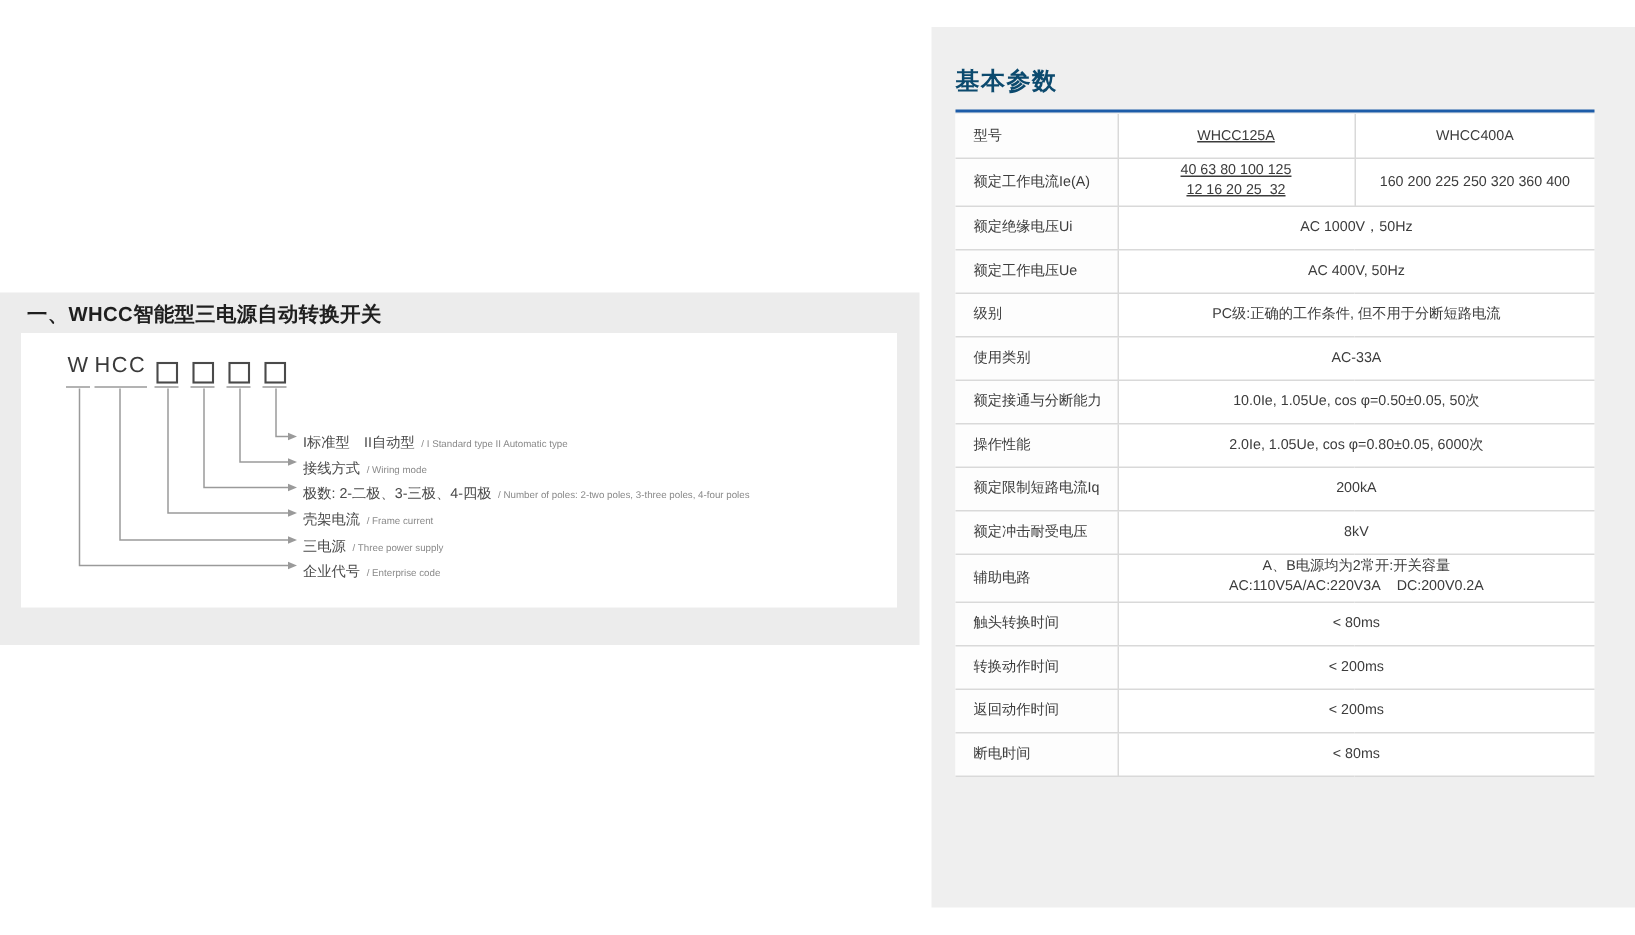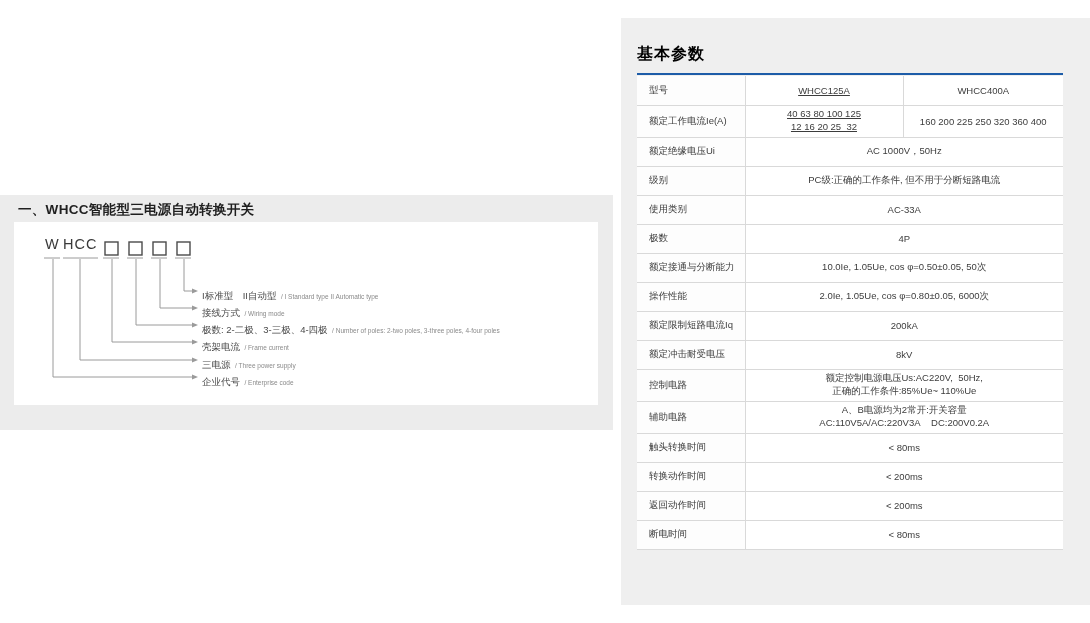--- a/index.html
+++ b/index.html
@@ -20,21 +20,21 @@
   .code-w   { left:31px; }
   .code-hcc { left:49px;text-align:center; }
   .diag-label { position:absolute; left:188px; white-space:nowrap; }
   .diag-label .cn { font-size:9.5px; color:#4a4a4a; }
   .diag-label .en { font-size:6.5px; color:#8a8a8a; }
 
   
   .right-panel { position:absolute; left:621px; top:18px; width:469px; height:587px;
                  background:#efefef; }
   .right-title { position:absolute; left:16px; top:26px; font-size:16px; font-weight:bold;
-                 color:#000000; letter-spacing:1px; }
+                 color:#0c4a6e; letter-spacing:1px; }
   .title-rule { position:absolute; left:16px; top:55px; width:426px; height:2px; }
 
   table.params { position:absolute; left:16px; top:58px; width:426px;
                  border-collapse:collapse; background:#fff; }
   table.params td { border-bottom:1px solid #d9d9d9; font-size:9.5px; color:#3c3c3c;
                     vertical-align:middle; }
   td.lbl { width:108px; padding-left:12px; text-align:left;
            border-right:1px solid #d9d9d9; background:#fdfdfd; }
   td.val { text-align:center; }
   td.v1 { width:158px; border-right:1px solid #d9d9d9;text-decoration:underline; }
@@ -136,53 +136,46 @@
           <div>12 16 20 25&nbsp;&nbsp;32</div>
         </td>
         <td class="val">160 200 225 250 320 360 400</td>
       </tr>
 
       <tr class="r">
         <td class="lbl">额定绝缘电压Ui</td>
         <td class="val" colspan="2">AC 1000V，50Hz</td>
       </tr>
       <tr class="r">
+        <td class="lbl">额定工作电压Ue</td>
+        <td class="val" colspan="2">AC 400V, 50Hz</td>
+      </tr>
+      <tr class="r">
         <td class="lbl">级别</td>
         <td class="val" colspan="2">PC级:正确的工作条件, 但不用于分断短路电流</td>
       </tr>
       <tr class="r">
         <td class="lbl">使用类别</td>
         <td class="val" colspan="2">AC-33A</td>
       </tr>
       <tr class="r">
-        <td class="lbl">极数</td>
-        <td class="val" colspan="2">4P</td>
-      </tr>
-      <tr class="r">
         <td class="lbl">额定接通与分断能力</td>
         <td class="val" colspan="2">10.0Ie, 1.05Ue, cos φ=0.50±0.05, 50次</td>
       </tr>
       <tr class="r">
         <td class="lbl">操作性能</td>
         <td class="val" colspan="2">2.0Ie, 1.05Ue, cos φ=0.80±0.05, 6000次</td>
       </tr>
       <tr class="r">
         <td class="lbl">额定限制短路电流Iq</td>
         <td class="val" colspan="2">200kA</td>
       </tr>
       <tr class="r">
         <td class="lbl">额定冲击耐受电压</td>
         <td class="val" colspan="2">8kV</td>
-      </tr>
-      <tr class="r2">
-        <td class="lbl">控制电路</td>
-        <td class="val two-line" colspan="2">
-          <div>额定控制电源电压Us:AC220V,&nbsp;&nbsp;50Hz,</div>
-          <div>正确的工作条件:85%Ue~&nbsp;110%Ue</div>
-        </td>
       </tr>
       <tr class="r2">
         <td class="lbl">辅助电路</td>
         <td class="val two-line" colspan="2">
           <div>A、B电源均为2常开:开关容量</div>
           <div>AC:110V5A/AC:220V3A&nbsp;&nbsp;&nbsp;&nbsp;DC:200V0.2A</div>
         </td>
       </tr>
       <tr class="r">
         <td class="lbl">触头转换时间</td>

